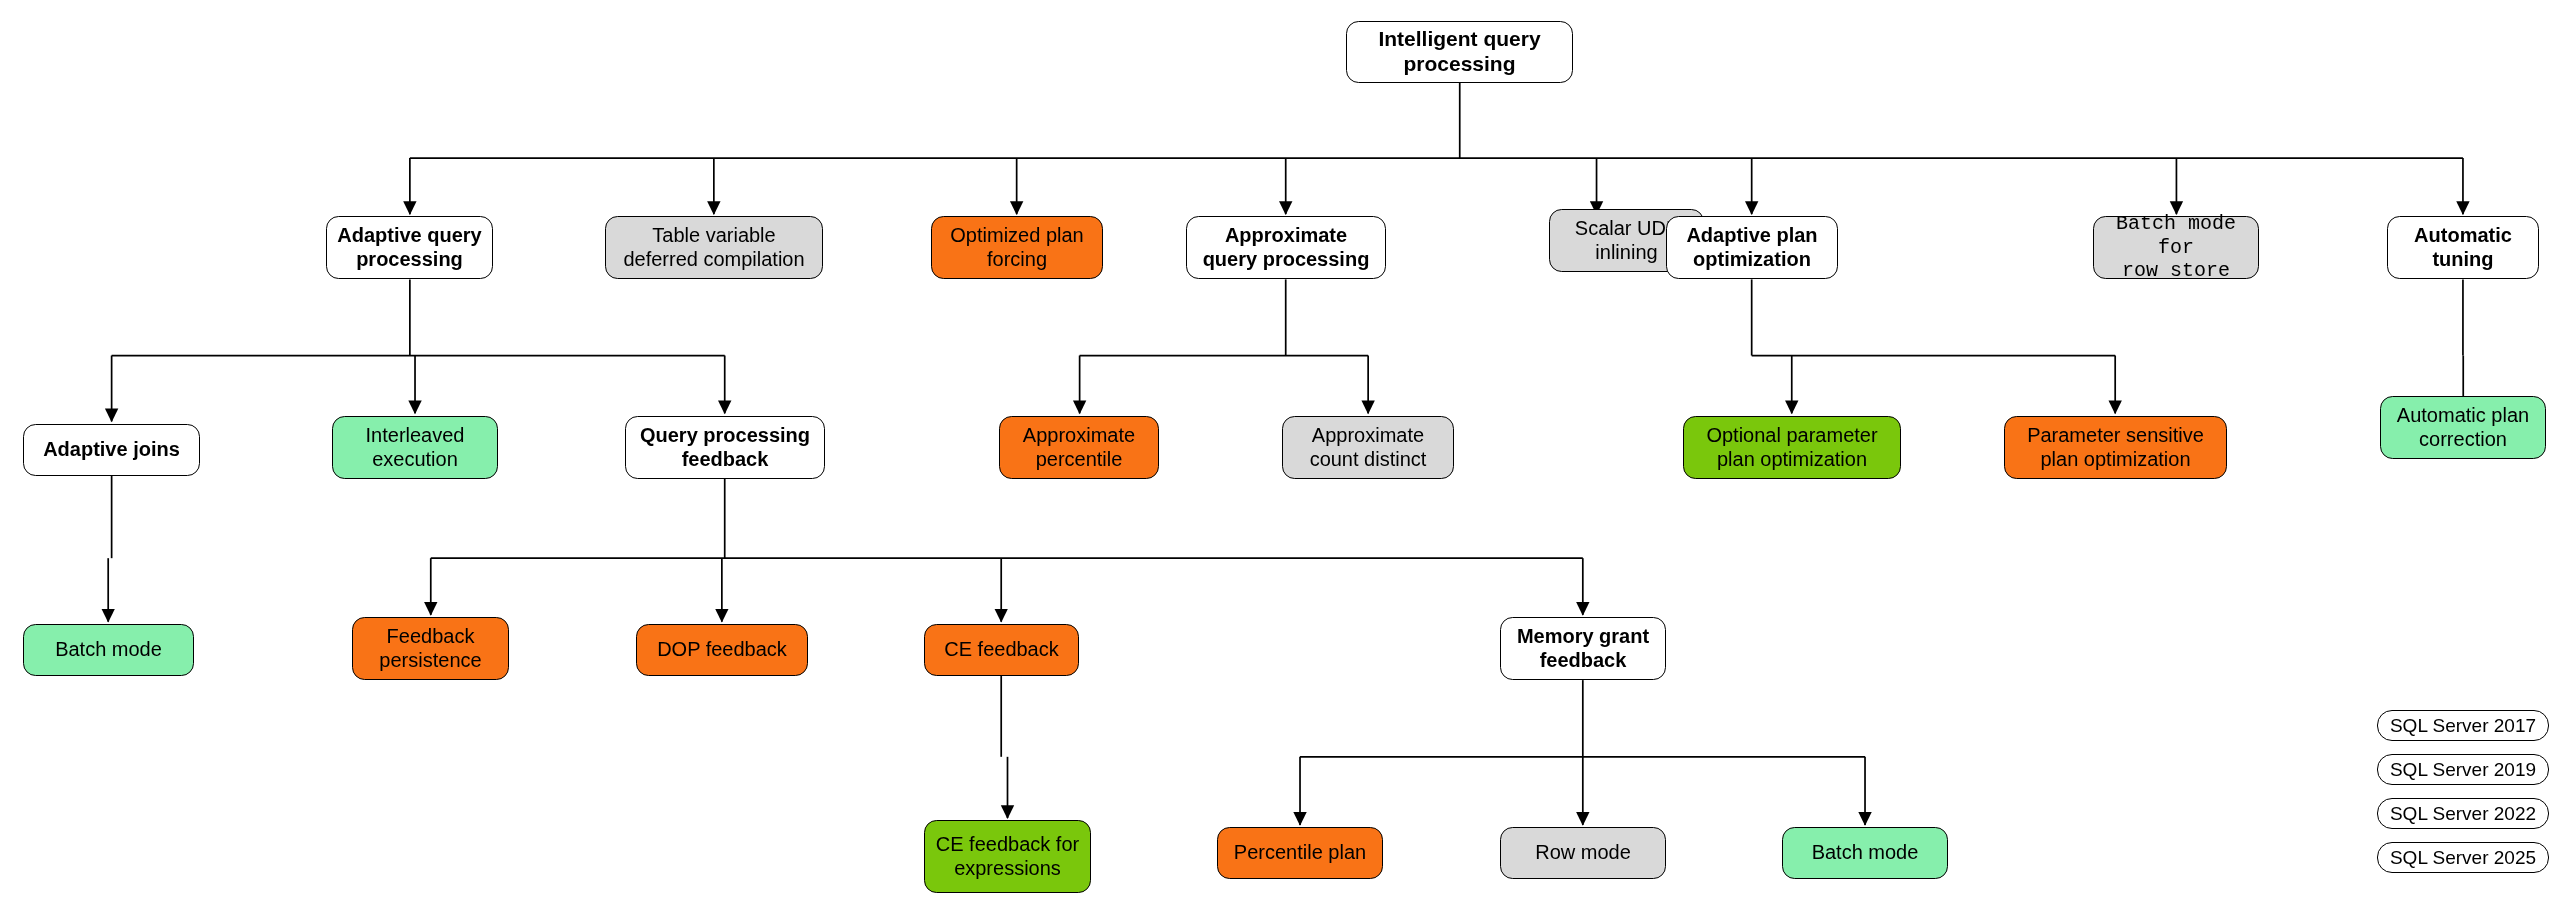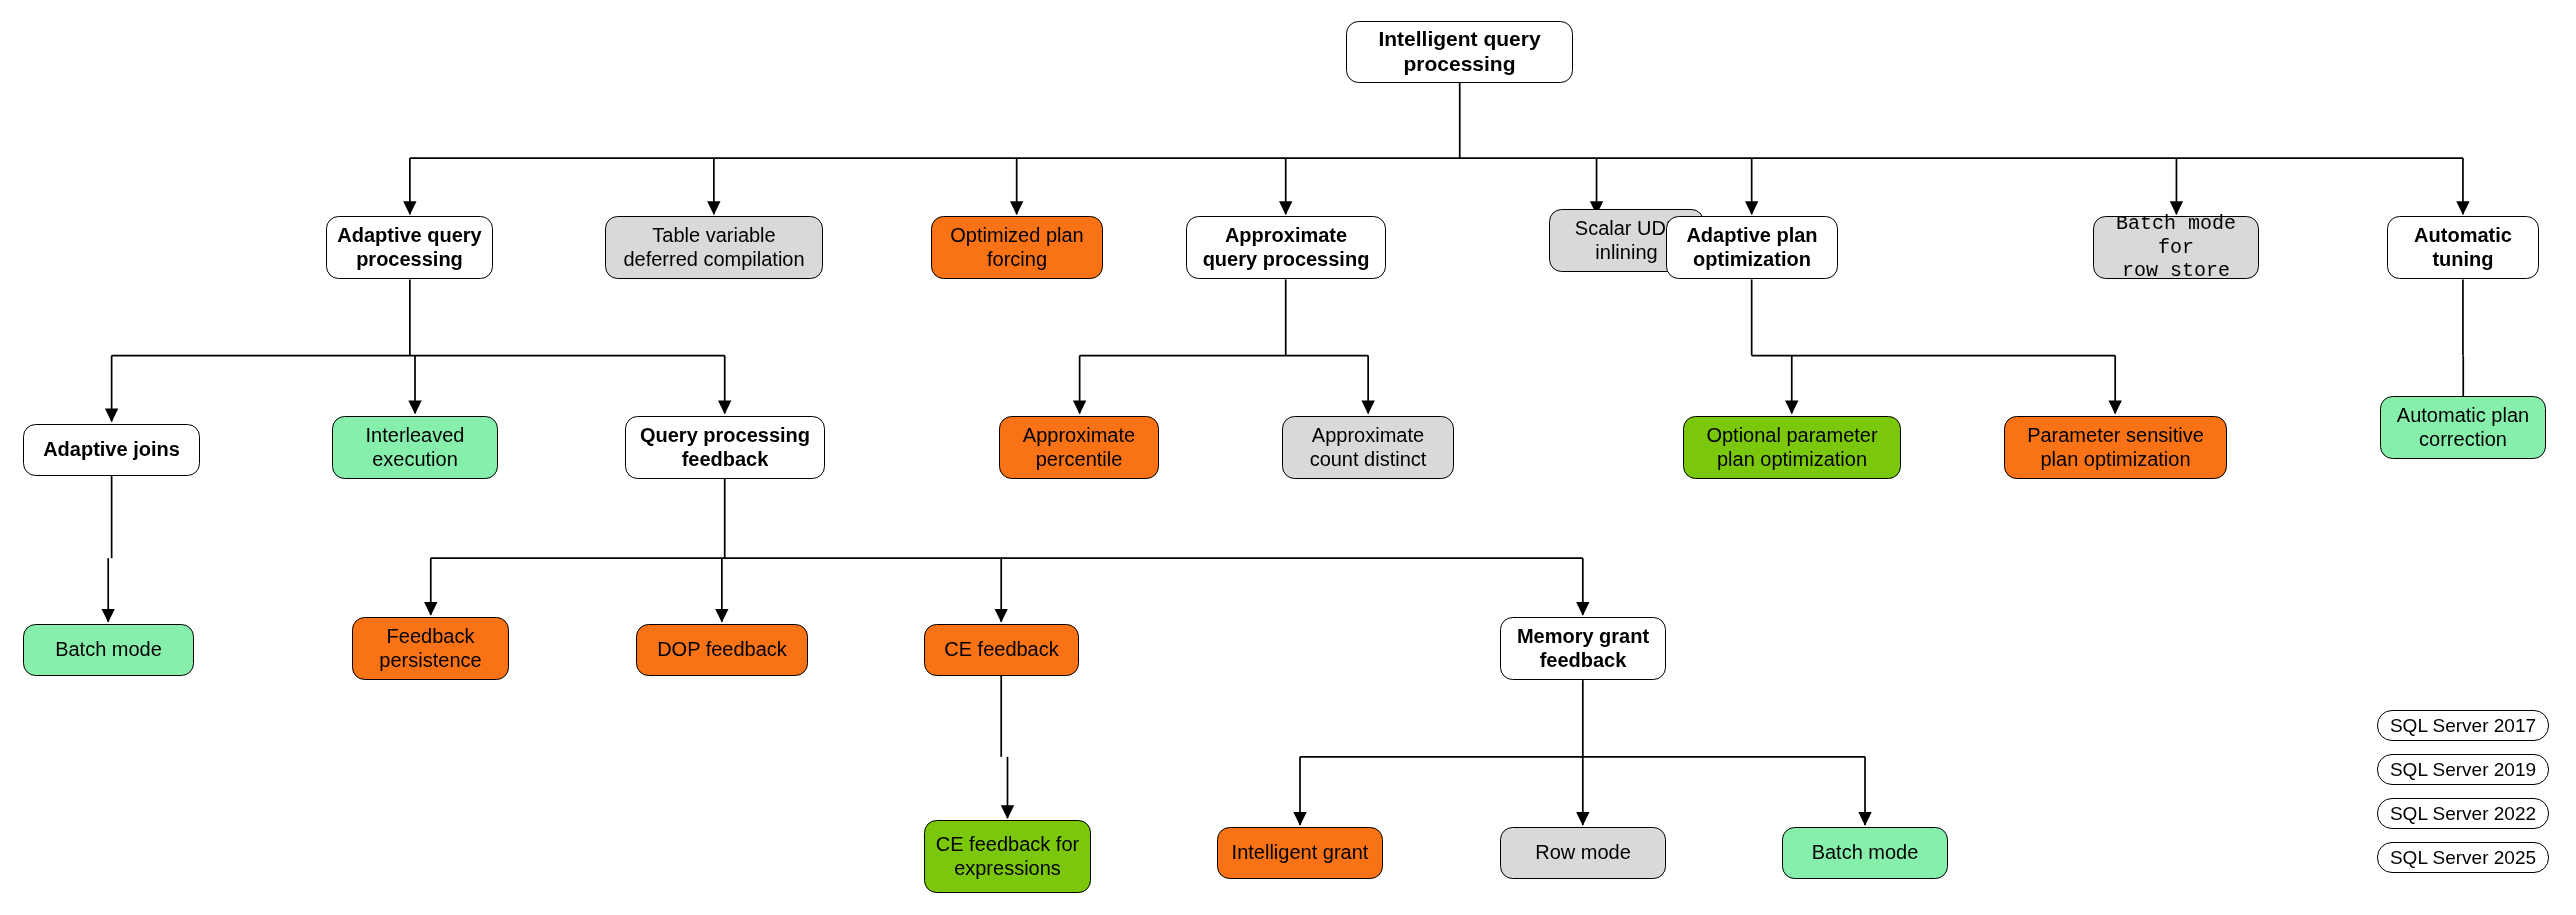--- a/index.html
+++ b/index.html
@@ -153,21 +153,21 @@
 correction</div>
       <div class="node fill-blue normal" style="left: 23px; top: 624px; width: 171px; height: 52px; font-size: 20px;">Batch mode</div>
       <div class="node fill-orange normal" style="left: 352px; top: 617px; width: 157px; height: 63px; font-size: 20px;">Feedback
 persistence</div>
       <div class="node fill-orange normal" style="left: 636px; top: 624px; width: 172px; height: 52px; font-size: 20px; text-align: right;">DOP feedback</div>
       <div class="node fill-orange normal" style="left: 924px; top: 624px; width: 155px; height: 52px; font-size: 20px;">CE feedback</div>
       <div class="node fill-white bold" style="left: 1500px; top: 617px; width: 166px; height: 63px; font-size: 20px;">Memory grant
 feedback</div>
       <div class="node fill-green normal" style="left: 924px; top: 820px; width: 167px; height: 73px; font-size: 20px;">CE feedback for
 expressions</div>
-      <div class="node fill-orange normal" style="left: 1217px; top: 827px; width: 166px; height: 52px; font-size: 20px;">Intelligent grant</div>
+      <div class="node fill-orange normal" style="left: 1217px; top: 827px; width: 166px; height: 52px; font-size: 20px;">Percentile plan</div>
       <div class="node fill-gray normal" style="left: 1500px; top: 827px; width: 166px; height: 52px; font-size: 20px;">Row mode</div>
       <div class="node fill-blue normal" style="left: 1782px; top: 827px; width: 166px; height: 52px; font-size: 20px;">Batch mode</div>
     </div>
   <div id="legend-layer">
       <div class="legend-item fill-blue" style="left: 2377px; top: 710px; width: 172px; height: 31px;">SQL Server 2017</div>
       <div class="legend-item fill-gray" style="left: 2377px; top: 754px; width: 172px; height: 31px;">SQL Server 2019</div>
       <div class="legend-item fill-orange" style="left: 2377px; top: 798px; width: 172px; height: 31px;">SQL Server 2022</div>
       <div class="legend-item fill-green" style="left: 2377px; top: 842px; width: 172px; height: 31px;">SQL Server 2025</div>
     </div>
 </div>

